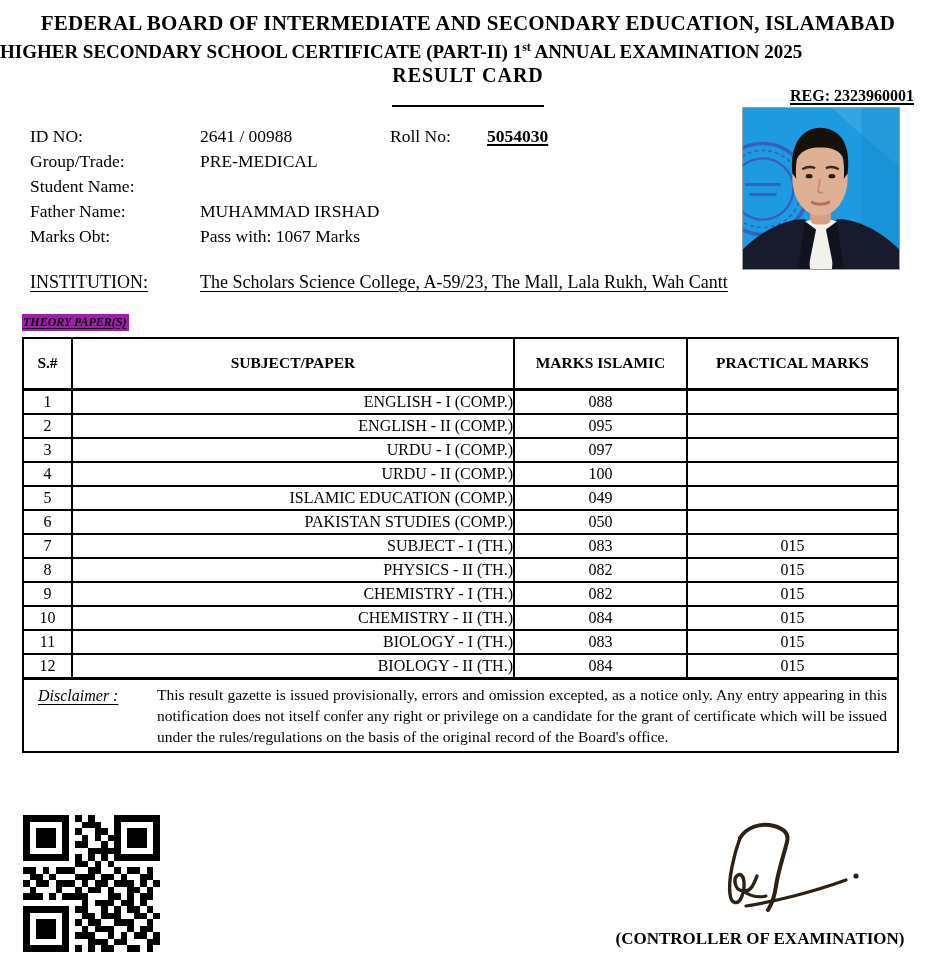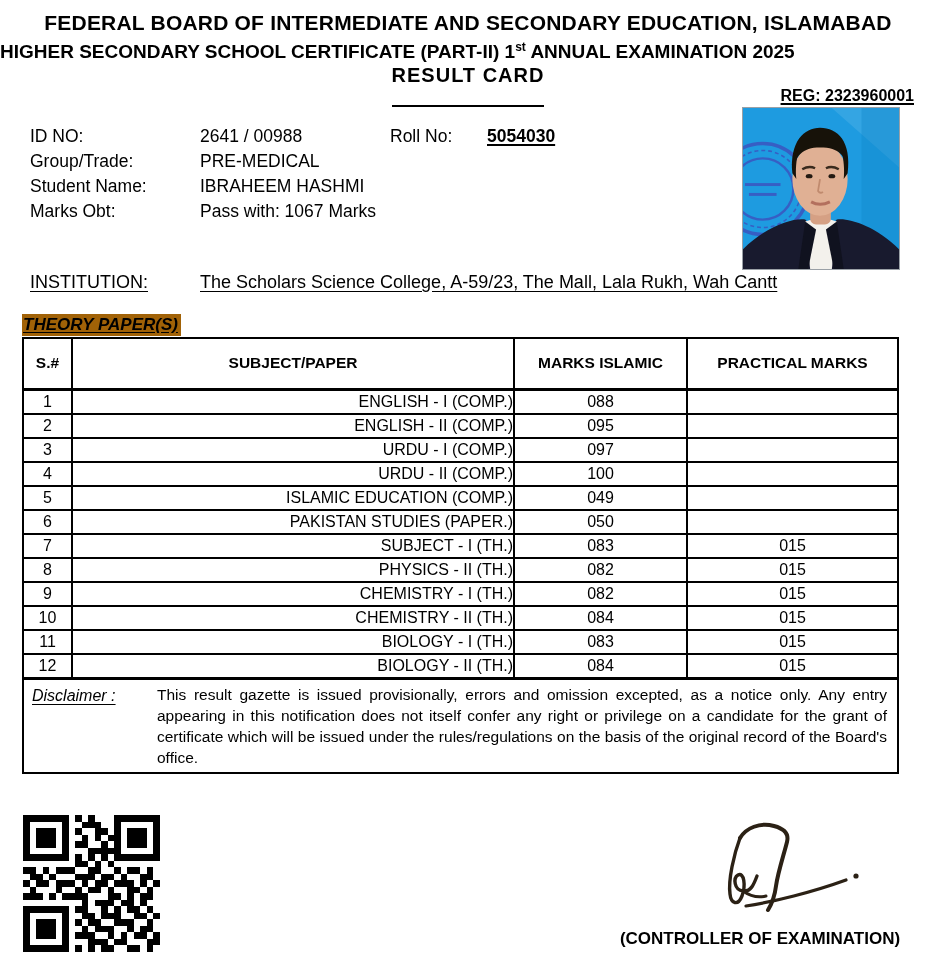--- a/index.html
+++ b/index.html
@@ -1,18 +1,18 @@
 <!DOCTYPE html>
 <html><head>
 <meta charset="utf-8">
 <style>
   * { margin: 0; padding: 0; box-sizing: border-box; }
   html, body { background: #ffffff; }
   body { font-family: "Liberation Sans", "DejaVu Sans", sans-serif; color: #000; }
-  .page { position: relative; width: 936px; height: 961px; background: #fff; overflow: hidden; }
+  .page { position: relative; width: 936px; height: 961px; background: #fff; overflow: hidden; font-family: Liberation Serif, serif; }
 
   
   .hdr1 { position: absolute; top: 11px; left: 0; width: 100%; text-align: center;
           font-size: 21px; font-weight: bold; letter-spacing: .2px; }
   .hdr2 { position: absolute; top: 40px; left: 0; width: 100%; text-align: left;
           font-size: 19px; font-weight: bold; }
   .hdr2 sup { font-size: 12px; vertical-align: super; }
   .hdr3 { position: absolute; top: 64px; left: 0; width: 100%; text-align: center; }
   .hdr3 span { display: inline-block; font-size: 20px; font-weight: bold; letter-spacing: 1px;
                border-bottom: 2px solid #000; padding-bottom: 18px; }
@@ -34,43 +34,43 @@
   .roll-value { position: absolute; left: 457px; font-weight: bold;
                 text-decoration: underline; text-decoration-thickness: 2px; text-underline-offset: 2px; }
 
   
   .institution { position: absolute; left: 30px; top: 271px; width: 880px; height: 24px;
                  font-size: 18px; line-height: 22px; }
   .inst-label { position: absolute; left: 0; text-decoration: underline; text-underline-offset: 3px; }
   .inst-value { position: absolute; left: 170px; text-decoration: underline; text-underline-offset: 3px; }
 
   
-  .section-label { position: absolute; left: 22px; top: 314px; font-size: 17px; font-weight: bold;
-                   font-style: italic; background: #a16207; padding: 1px 3px 1px 1px;
+  .section-label { position: absolute; left: 22px; top: 314px; font-size: 12px; font-weight: bold;
+                   font-style: italic; background: #a21caf; padding: 1px 3px 1px 1px;
                    text-decoration: underline; text-underline-offset: 2px; text-align: center; }
 
   
   table.marks { position: absolute; left: 22px; top: 337px; width: 875px;
                 border-collapse: collapse; table-layout: fixed; }
   table.marks col.c-sn { width: 49px; }
   table.marks col.c-sub { width: 442px; }
   table.marks col.c-marks { width: 173px; }
   table.marks col.c-prac { width: 211px; }
   table.marks th, table.marks td { border: 2px solid #000; font-size: 16px; overflow: hidden; }
   table.marks thead th { height: 51px; font-size: 15.5px; font-weight: bold; text-align: center;
                          vertical-align: middle; line-height: 20px; border-bottom-width: 3px; }
   table.marks tbody td { height: 22px; line-height: 22px; padding: 0; }
   td.sn { text-align: center; }
   td.subject { text-align: right; padding-left: 7px !important; }
   td.num { text-align: center; }
   tr.disclaimer-row td { height: 96px; vertical-align: top; border-top-width: 3px; }
   .disc-wrap { display: flex; padding: 4px 10px 4px 8px; }
   .disc-label { width: 125px; flex: 0 0 125px; font-style: italic; font-size: 16px;
                 padding-top: 1px; }
-  .disc-label span { text-decoration: underline; text-underline-offset: 3px; }
+  .disc-label span { text-decoration: underline; text-underline-offset: 3px; margin-left: 6px; }
   .disc-text { flex: 1; font-size: 15.5px; line-height: 21px; text-align: justify; }
 
   
   .qr { position: absolute; left: 23px; top: 815px; width: 137px; height: 137px; }
   .qr svg { display: block; width: 100%; height: 100%; shape-rendering: crispEdges; }
   .signature { position: absolute; left: 688px; top: 814px; width: 190px; height: 114px; }
   .controller { position: absolute; left: 598px; top: 929px; width: 324px; text-align: center;
                 font-size: 17px; font-weight: bold; }
 </style>
 </head>
@@ -123,21 +123,24 @@
       <span class="info-value">2641 / 00988</span>
       <span class="roll-label">Roll No:</span>
       <span class="roll-value">5054030</span>
     </div>
     <div class="info-row">
       <span class="info-label">Group/Trade:</span>
       <span class="info-value">PRE-MEDICAL</span>
     </div>
     <div class="info-row">
       <span class="info-label">Student Name:</span>
-      <span class="info-value">IBRAHEEM HASHMI</span>
+    </div>
+    <div class="info-row">
+      <span class="info-label">Father Name:</span>
+      <span class="info-value">MUHAMMAD IRSHAD</span>
     </div>
     <div class="info-row">
       <span class="info-label">Marks Obt:</span>
       <span class="info-value">Pass with: 1067 Marks</span>
     </div>
   </div>
 
   <div class="institution">
     <span class="inst-label">INSTITUTION:</span>
     <span class="inst-value">The Scholars Science College, A-59/23, The Mall, Lala Rukh, Wah Cantt</span>
@@ -186,21 +189,21 @@
         <td class="num"></td>
       </tr>
       <tr>
         <td class="sn">5</td>
         <td class="subject">ISLAMIC EDUCATION (COMP.)</td>
         <td class="num">049</td>
         <td class="num"></td>
       </tr>
       <tr>
         <td class="sn">6</td>
-        <td class="subject">PAKISTAN STUDIES (PAPER.)</td>
+        <td class="subject">PAKISTAN STUDIES (COMP.)</td>
         <td class="num">050</td>
         <td class="num"></td>
       </tr>
       <tr>
         <td class="sn">7</td>
         <td class="subject">SUBJECT - I (TH.)</td>
         <td class="num">083</td>
         <td class="num">015</td>
       </tr>
       <tr>

